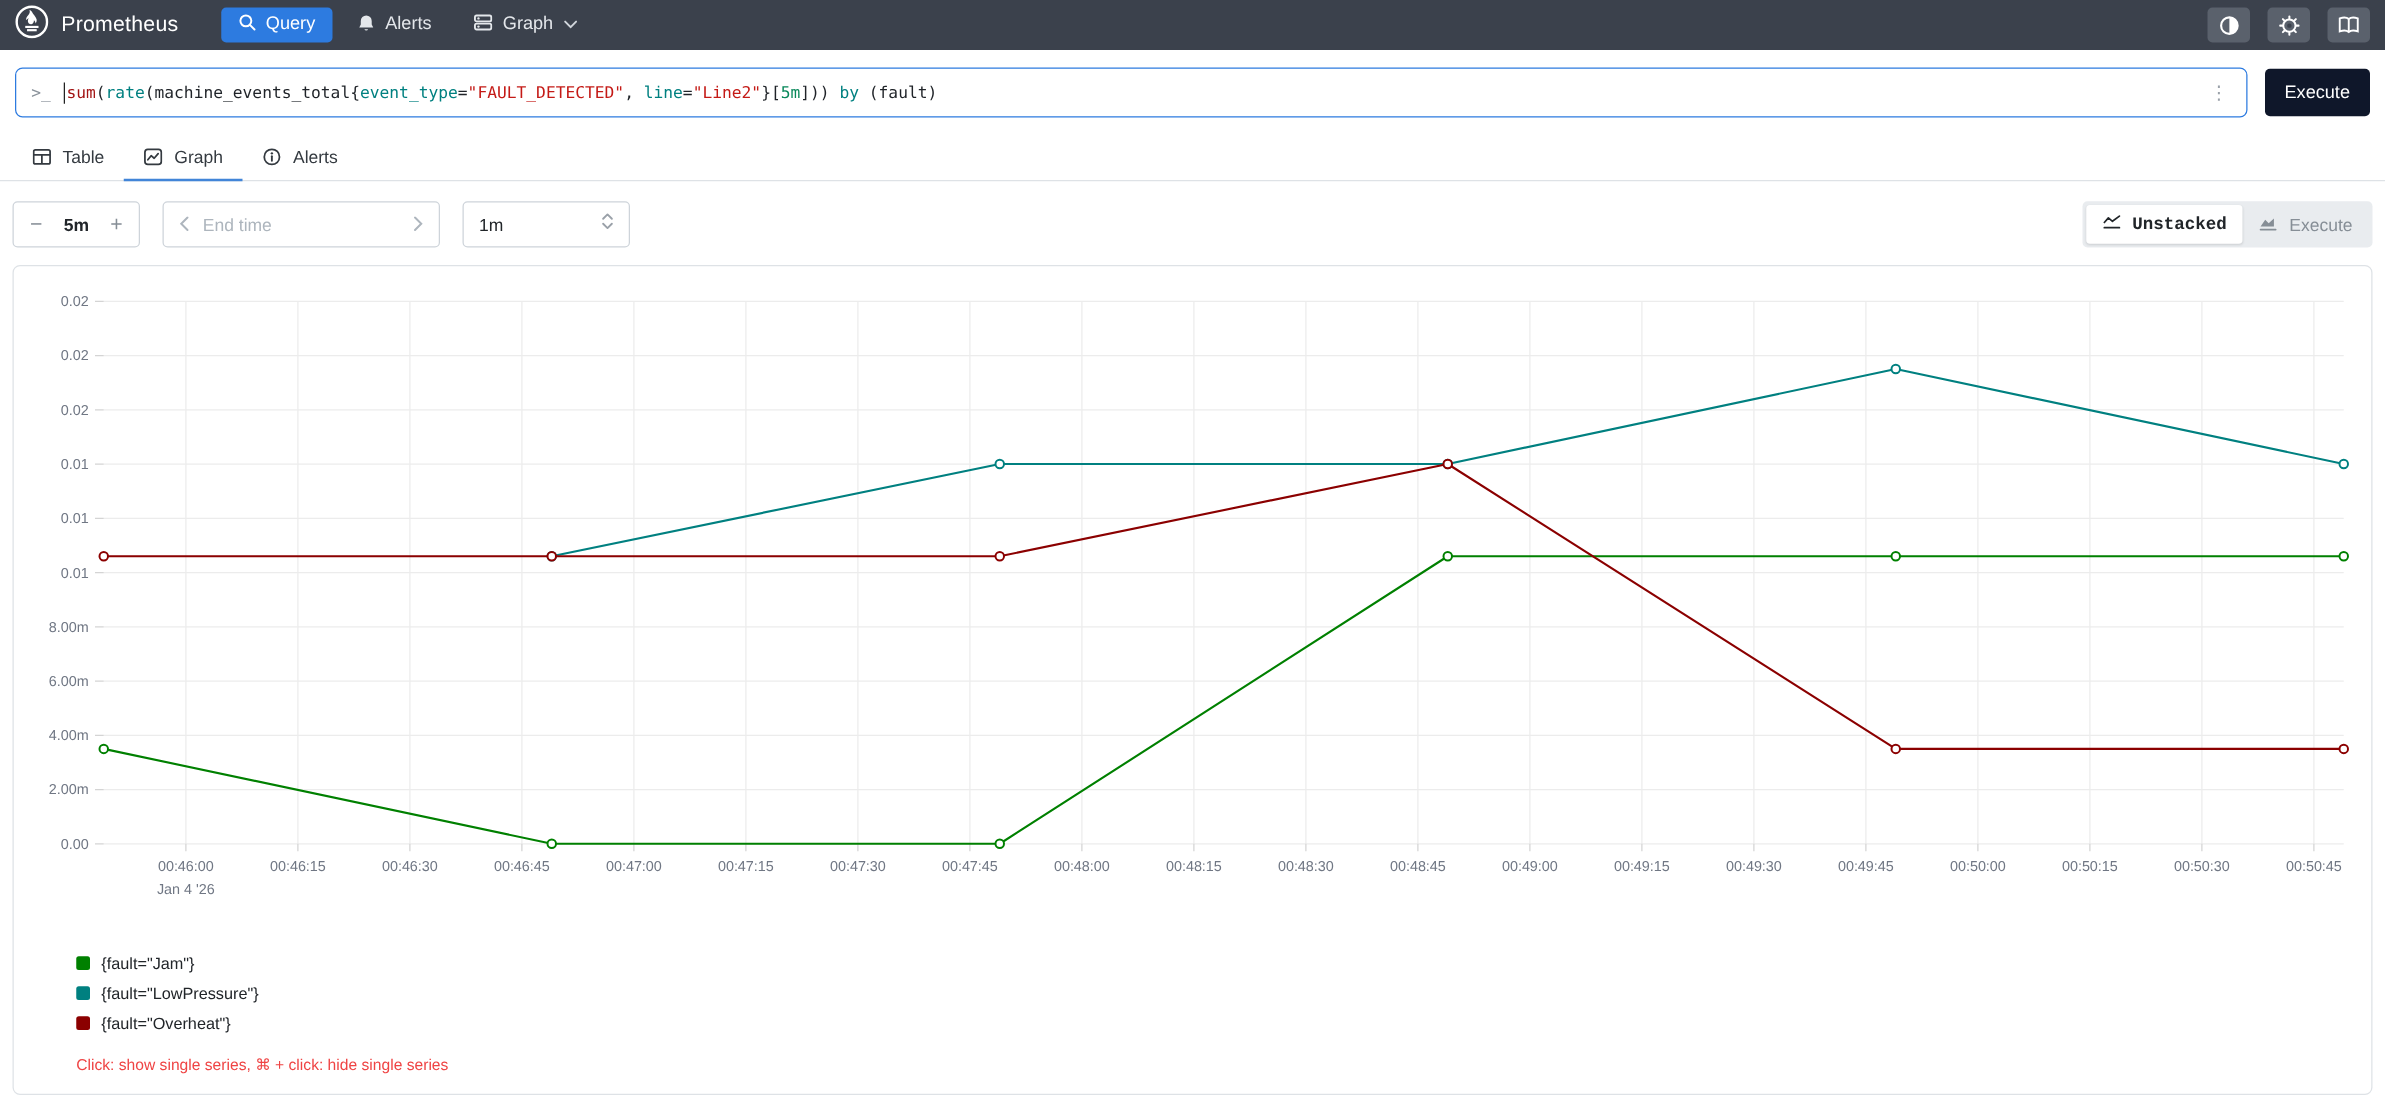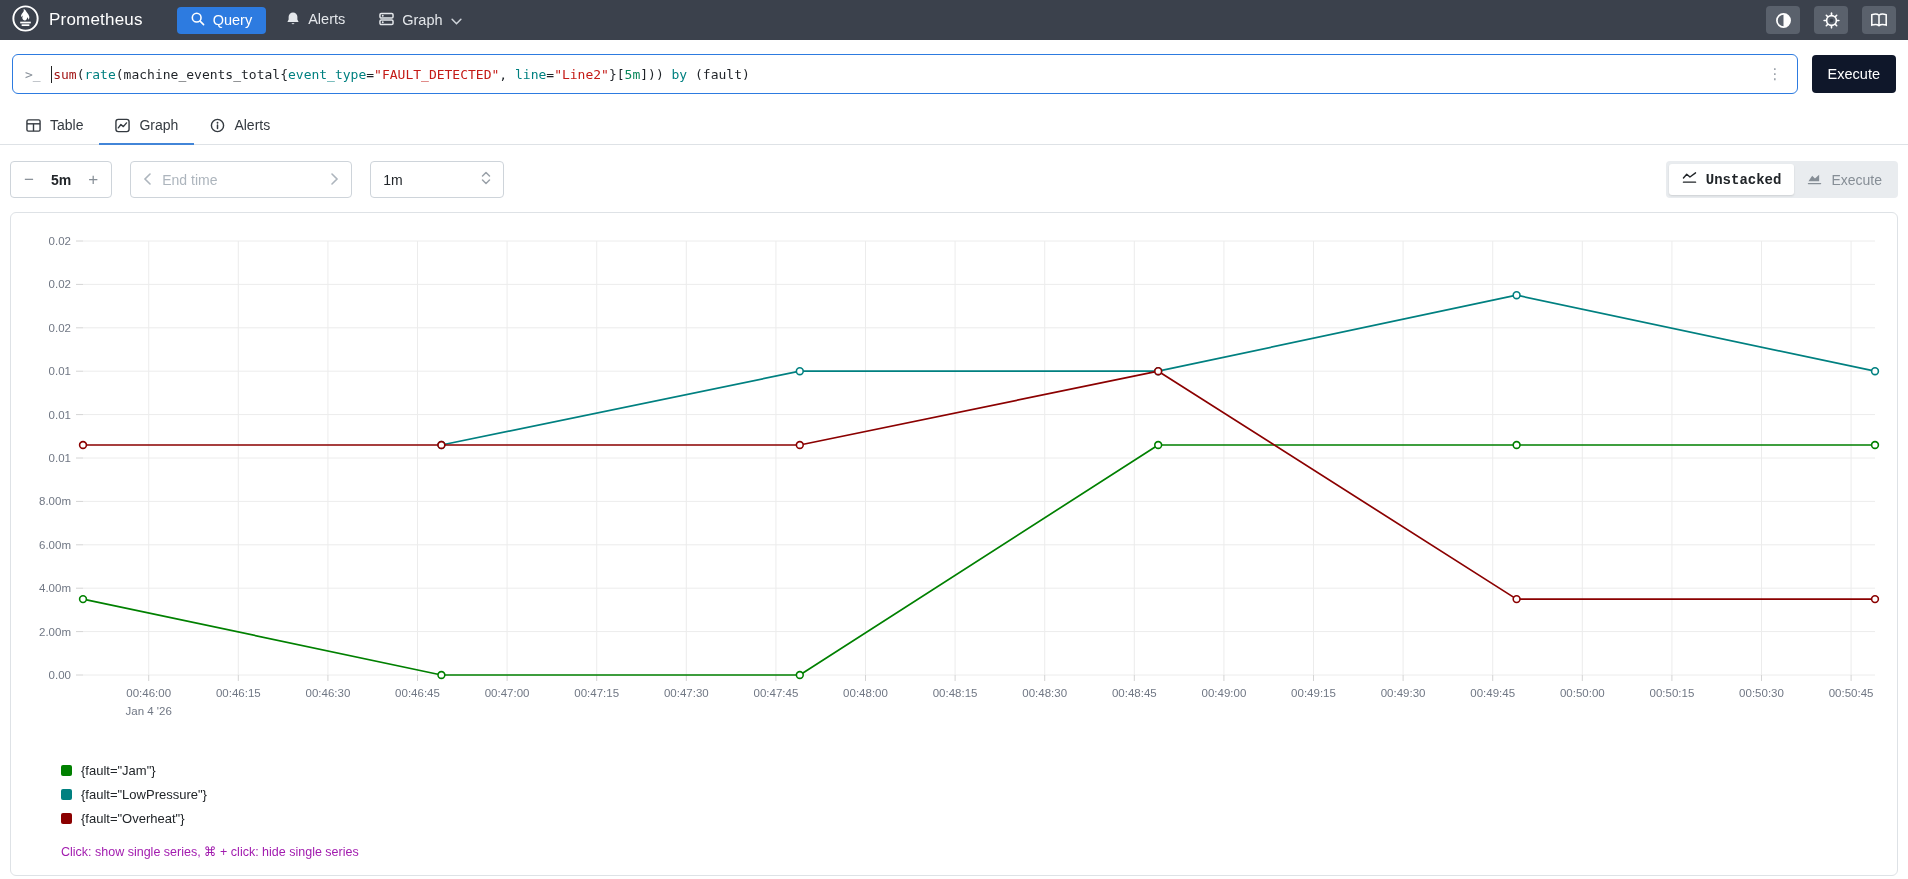--- a/index.html
+++ b/index.html
@@ -65,21 +65,21 @@
     box-shadow:0 1px 2px rgba(0,0,0,.12);font-family:Liberation Mono, monospace; }
 
   
   .panel { margin:0 10px; border:1px solid #dee2e6; border-radius:6px;
     padding:12px 16px 14px; }
   .graph-canvas svg { display:block; }
   .legend { margin:26px 0 0 34px; display:flex; flex-direction:column; gap:9px; }
   .legend-item { display:flex; align-items:center; gap:9px; cursor:pointer; }
   .legend-swatch { width:11px; height:11px; border-radius:2px; }
   .legend-label { font-size:13px; color:#212529; }
-  .legend-hint { margin:18px 0 2px 34px; font-size:12.5px; color:#a21caf; }
+  .legend-hint { margin:18px 0 2px 34px; font-size:12.5px; color:#ef4444; }
 </style>
 </head>
 <body>
 
 <header class="navbar">
   <div class="brand">
     <span>
       <svg width="27" height="27" viewBox="0 0 28 28">
         <circle cx="14" cy="14" r="12.6" fill="none" stroke="#fff" stroke-width="2"></circle>
         <path fill="#fff" d="M14 5.5c1 2.4 3.4 3.9 3.9 6.4.3 1.6-.2 2.7-.8 3.4-.1-1.1-.7-2.1-1.4-2.6.2 1.9-1.1 3.2-2.3 3.3-1.3.1-2.6-.9-2.7-2.5-.1-1 .3-1.8.7-2.5-.9.3-1.6.9-2.1 1.6-.3-2.9 2-4 2.8-6 .3-.8.2-1.6-.1-2.4.9.4 1.7.8 2 1.3z"></path>

